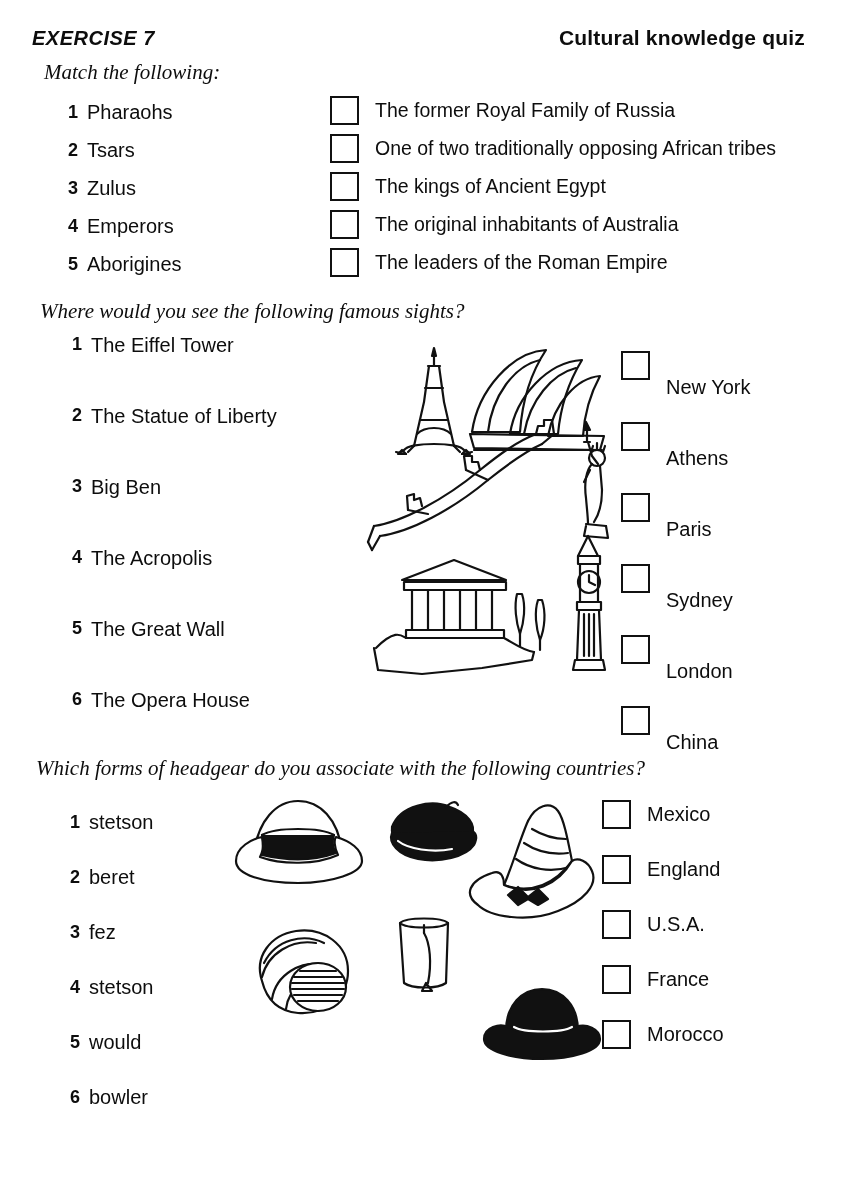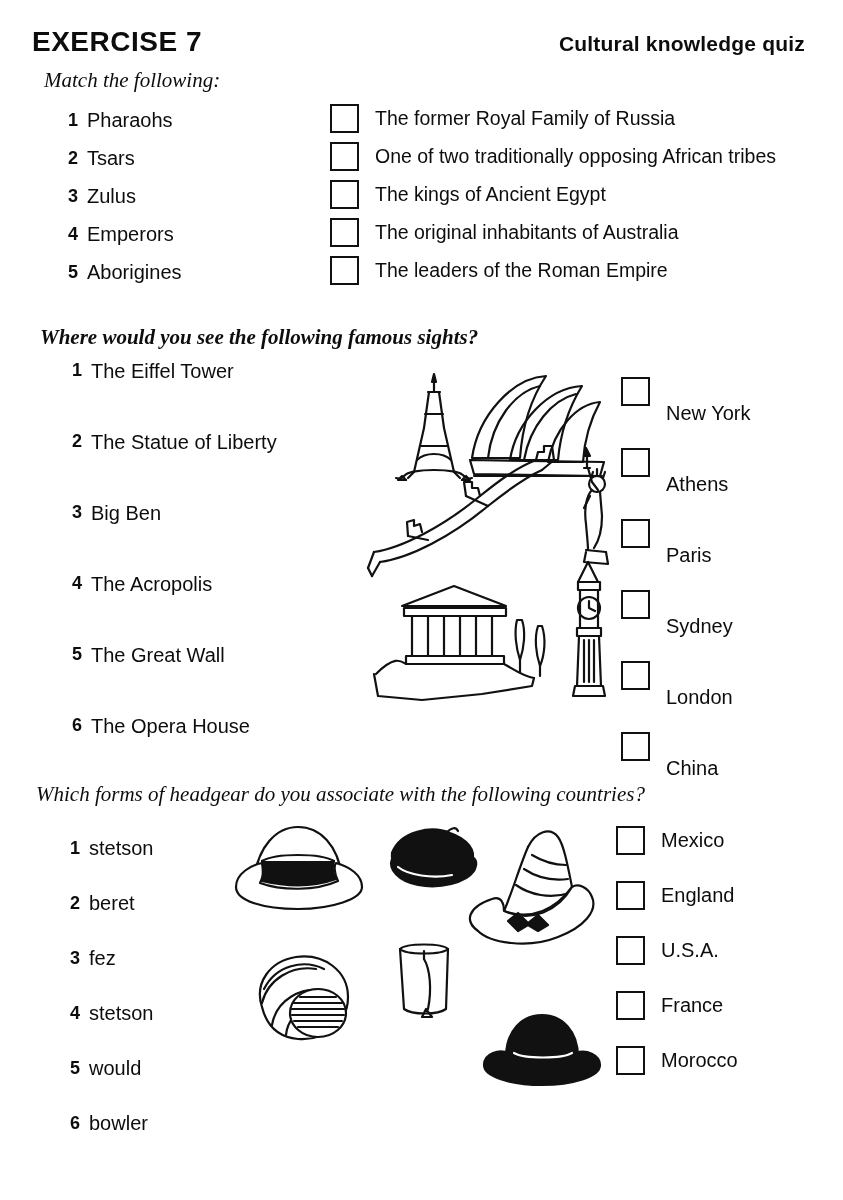--- a/index.html
+++ b/index.html
@@ -23,39 +23,40 @@
   }
 
   
   .header {
     display: flex;
     align-items: baseline;
     justify-content: space-between;
     margin-bottom: 6px;
   }
   .ex-title {
-    font-size: 28px;
+    font-size: 20px;
     font-weight: bold;
+    font-style: italic;
     letter-spacing: 0.5px;
   }
   .quiz-title {
     font-size: 21px;
     font-weight: bold;
     letter-spacing: 0.2px;
     padding-right: 8px;
     margin-left: 44px;
   }
 
   .instruction {
     font-family: "Liberation Serif", serif;
     font-style: italic;
     font-size: 21px;
     margin: 10px 0 6px 12px;
   }
-  .instruction.sec2 { margin-top: 34px; margin-left: 8px; font-weight: bold; }
+  .instruction.sec2 { margin-top: 16px; margin-left: 8px; }
   .instruction.sec3 { margin-top: 26px; margin-left: 4px; }
 
   
   .num {
     font-weight: bold;
     font-size: 18px;
     display: inline-block;
     width: 18px;
     text-align: right;
     margin-right: 9px;
@@ -145,21 +146,21 @@
     width: 230px;
   }
   .sec3-left .row {
     height: 55px;
     display: flex;
     align-items: center;
   }
   .sec3-left .item-text { font-size: 20px; }
   .sec3-right {
     position: absolute;
-    right: 22px;
+    right: 36px;
     top: 0px;
     width: 175px;
   }
   .sec3-right .row {
     height: 55px;
     display: flex;
     align-items: center;
   }
   .sec3-right .label { font-size: 20px; margin-left: 16px; }
   .sec3-art {

